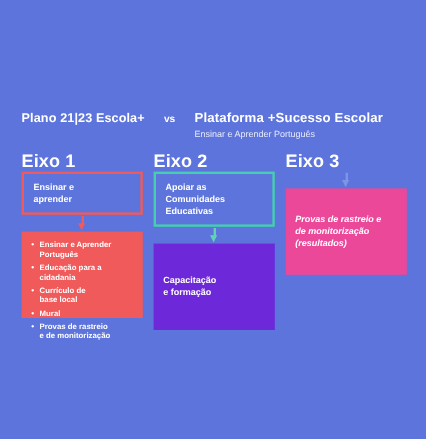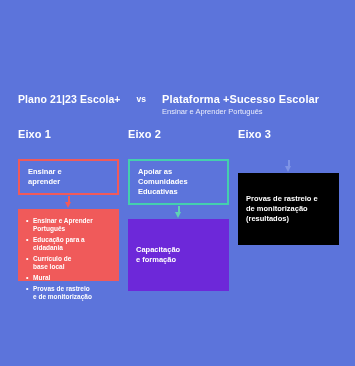--- a/index.html
+++ b/index.html
@@ -77,24 +77,24 @@
     display: flex;
     gap: 9px;
   }
   .column {
     width: 101px;
     display: flex;
     flex-direction: column;
   }
   .eixo-label {
     color: #ffffff;
-    font-size: 11px;
+    font-size: 15px;
     font-weight: bold;
     line-height: 11px;
-    margin-bottom: 19px;
+    margin-bottom: 3px;
     letter-spacing: 0.1px;
   }
 
   
   .box-outline {
     box-sizing: border-box;
     border: 2px solid #f05a5a;
     min-height: 28px;
     padding: 6px 22px 6px 8px;
     display: flex;
@@ -148,21 +148,21 @@
   
   .box-fill {
     box-sizing: border-box;
     height: 72px;
     background: #f05a5a;
     padding: 8px 7px 8px 8px;
     display: flex;
     flex-direction: column;
   }
   .box-fill.teal { background: #6d28d9; justify-content: center; }
-  .box-fill.blue { background: #000000; justify-content: center; }
+  .box-fill.blue { background: #ec4899; justify-content: center; font-style: italic; }
 
   .bullets {
     list-style: none;
     margin: 0;
     padding: 0;
   }
   .bullets li {
     position: relative;
     color: #ffffff;
     font-size: 6.5px;

